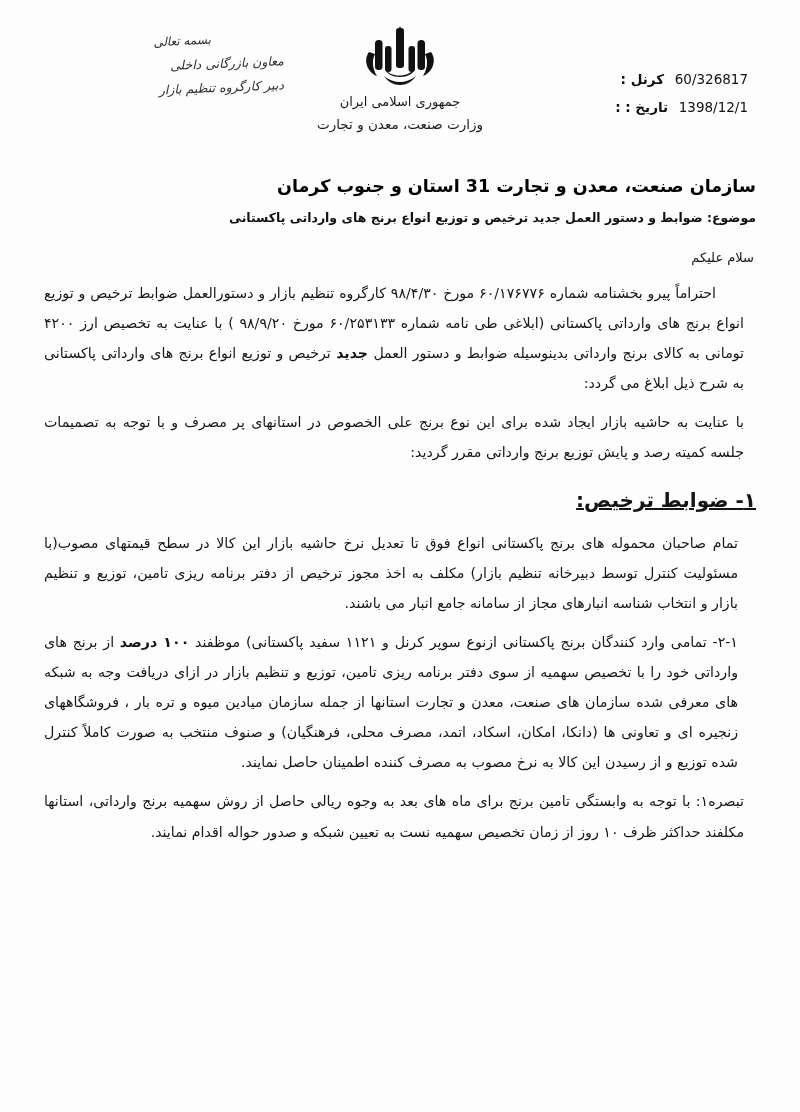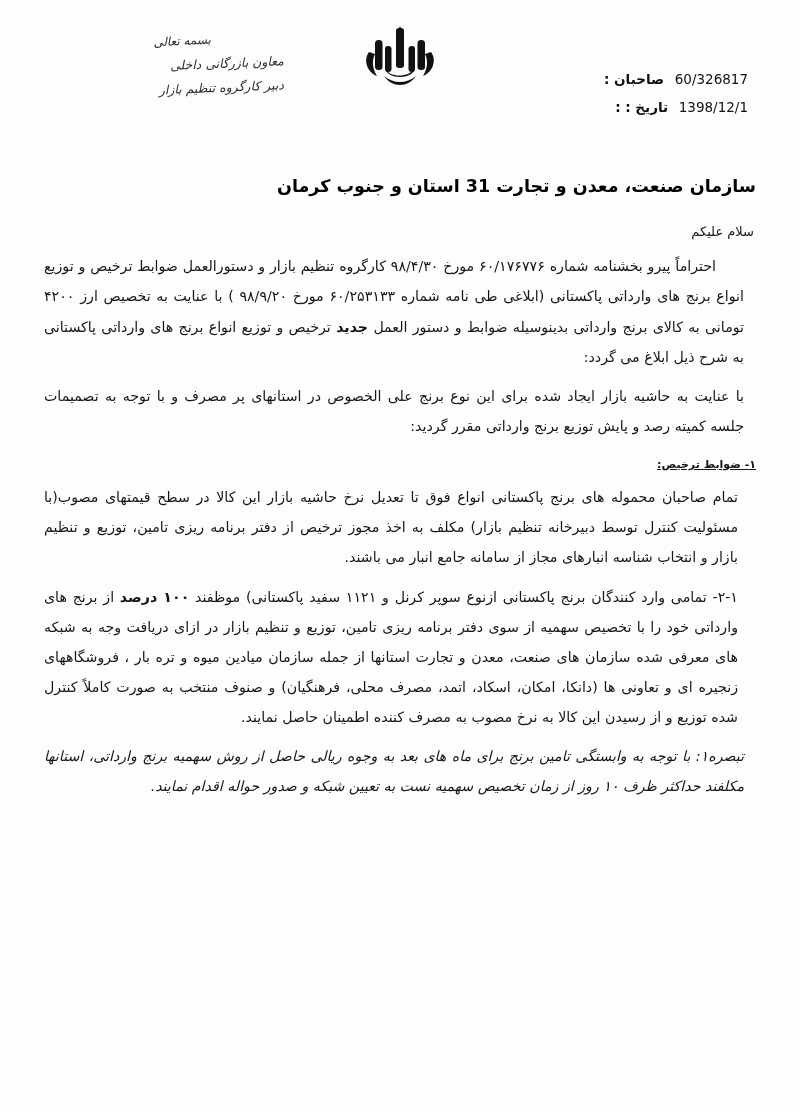--- a/index.html
+++ b/index.html
@@ -148,27 +148,26 @@
   p.indent { text-indent: 28px; }
   .b { font-weight: bold; }
   .center-bold {
     text-align: center;
     font-weight: bold;
     font-size: 14px;
     margin: 4px 0 8px 0;
   }
   .section-head {
     font-weight: bold;
-    font-size: 11px;
+    font-size: 20px;
     text-decoration: underline;
     margin: 12px 0 6px 0;
   }
   .note {
     margin-top: 12px;
-    font-style: italic;
   }
   .block-indent {
     padding-right: 6px;
   }
 </style>
 </head>
 <body>
 
 <div class="page">
 
@@ -194,32 +193,37 @@
     <div class="bismillah">بسمه تعالی</div>
 
     <div class="hand-lines">
       <div>معاون بازرگانی داخلی</div>
       <div>دبیر کارگروه تنظیم بازار</div>
     </div>
 
     <div class="meta">
       <div class="meta-row">
         <span class="mval">60/326817</span>
-        <span>صاحبان :</span>
+        <span>کرنل :</span>
       </div>
       <div class="meta-row">
         <span class="mval">1398/12/1</span>
         <span>تاریخ : :</span>
       </div>
     </div>
 
+    <div class="org-block">
+      <div class="org-line1">جمهوری اسلامی ایران</div>
+      <div class="org-line2">وزارت صنعت، معدن و تجارت</div>
+    </div>
   </div>
 
   <div class="title-block">
     <div class="doc-title">سازمان صنعت، معدن و تجارت 31 استان و جنوب کرمان</div>
+    <div class="doc-subject">موضوع: ضوابط و دستور العمل جدید ترخیص و توزیع انواع برنج های وارداتی پاکستانی</div>
   </div>
 
   <div class="body">
 
     <div class="salutation">سلام علیکم</div>
 
     <p class="para indent">
       <span>احتراماً پیرو بخشنامه شماره ۶۰/۱۷۶۷۷۶ مورخ ۹۸/۴/۳۰ کارگروه تنظیم بازار و دستورالعمل ضوابط ترخیص و توزیع انواع برنج های وارداتی پاکستانی (ابلاغی طی نامه شماره ۶۰/۲۵۳۱۳۳ مورخ ۹۸/۹/۲۰ ) با عنایت به تخصیص ارز ۴۲۰۰ تومانی به کالای برنج وارداتی بدینوسیله ضوابط و دستور العمل</span>
       <span class="b">جدید</span>
       <span>ترخیص و توزیع انواع برنج های وارداتی پاکستانی به شرح ذیل ابلاغ می گردد:</span>

